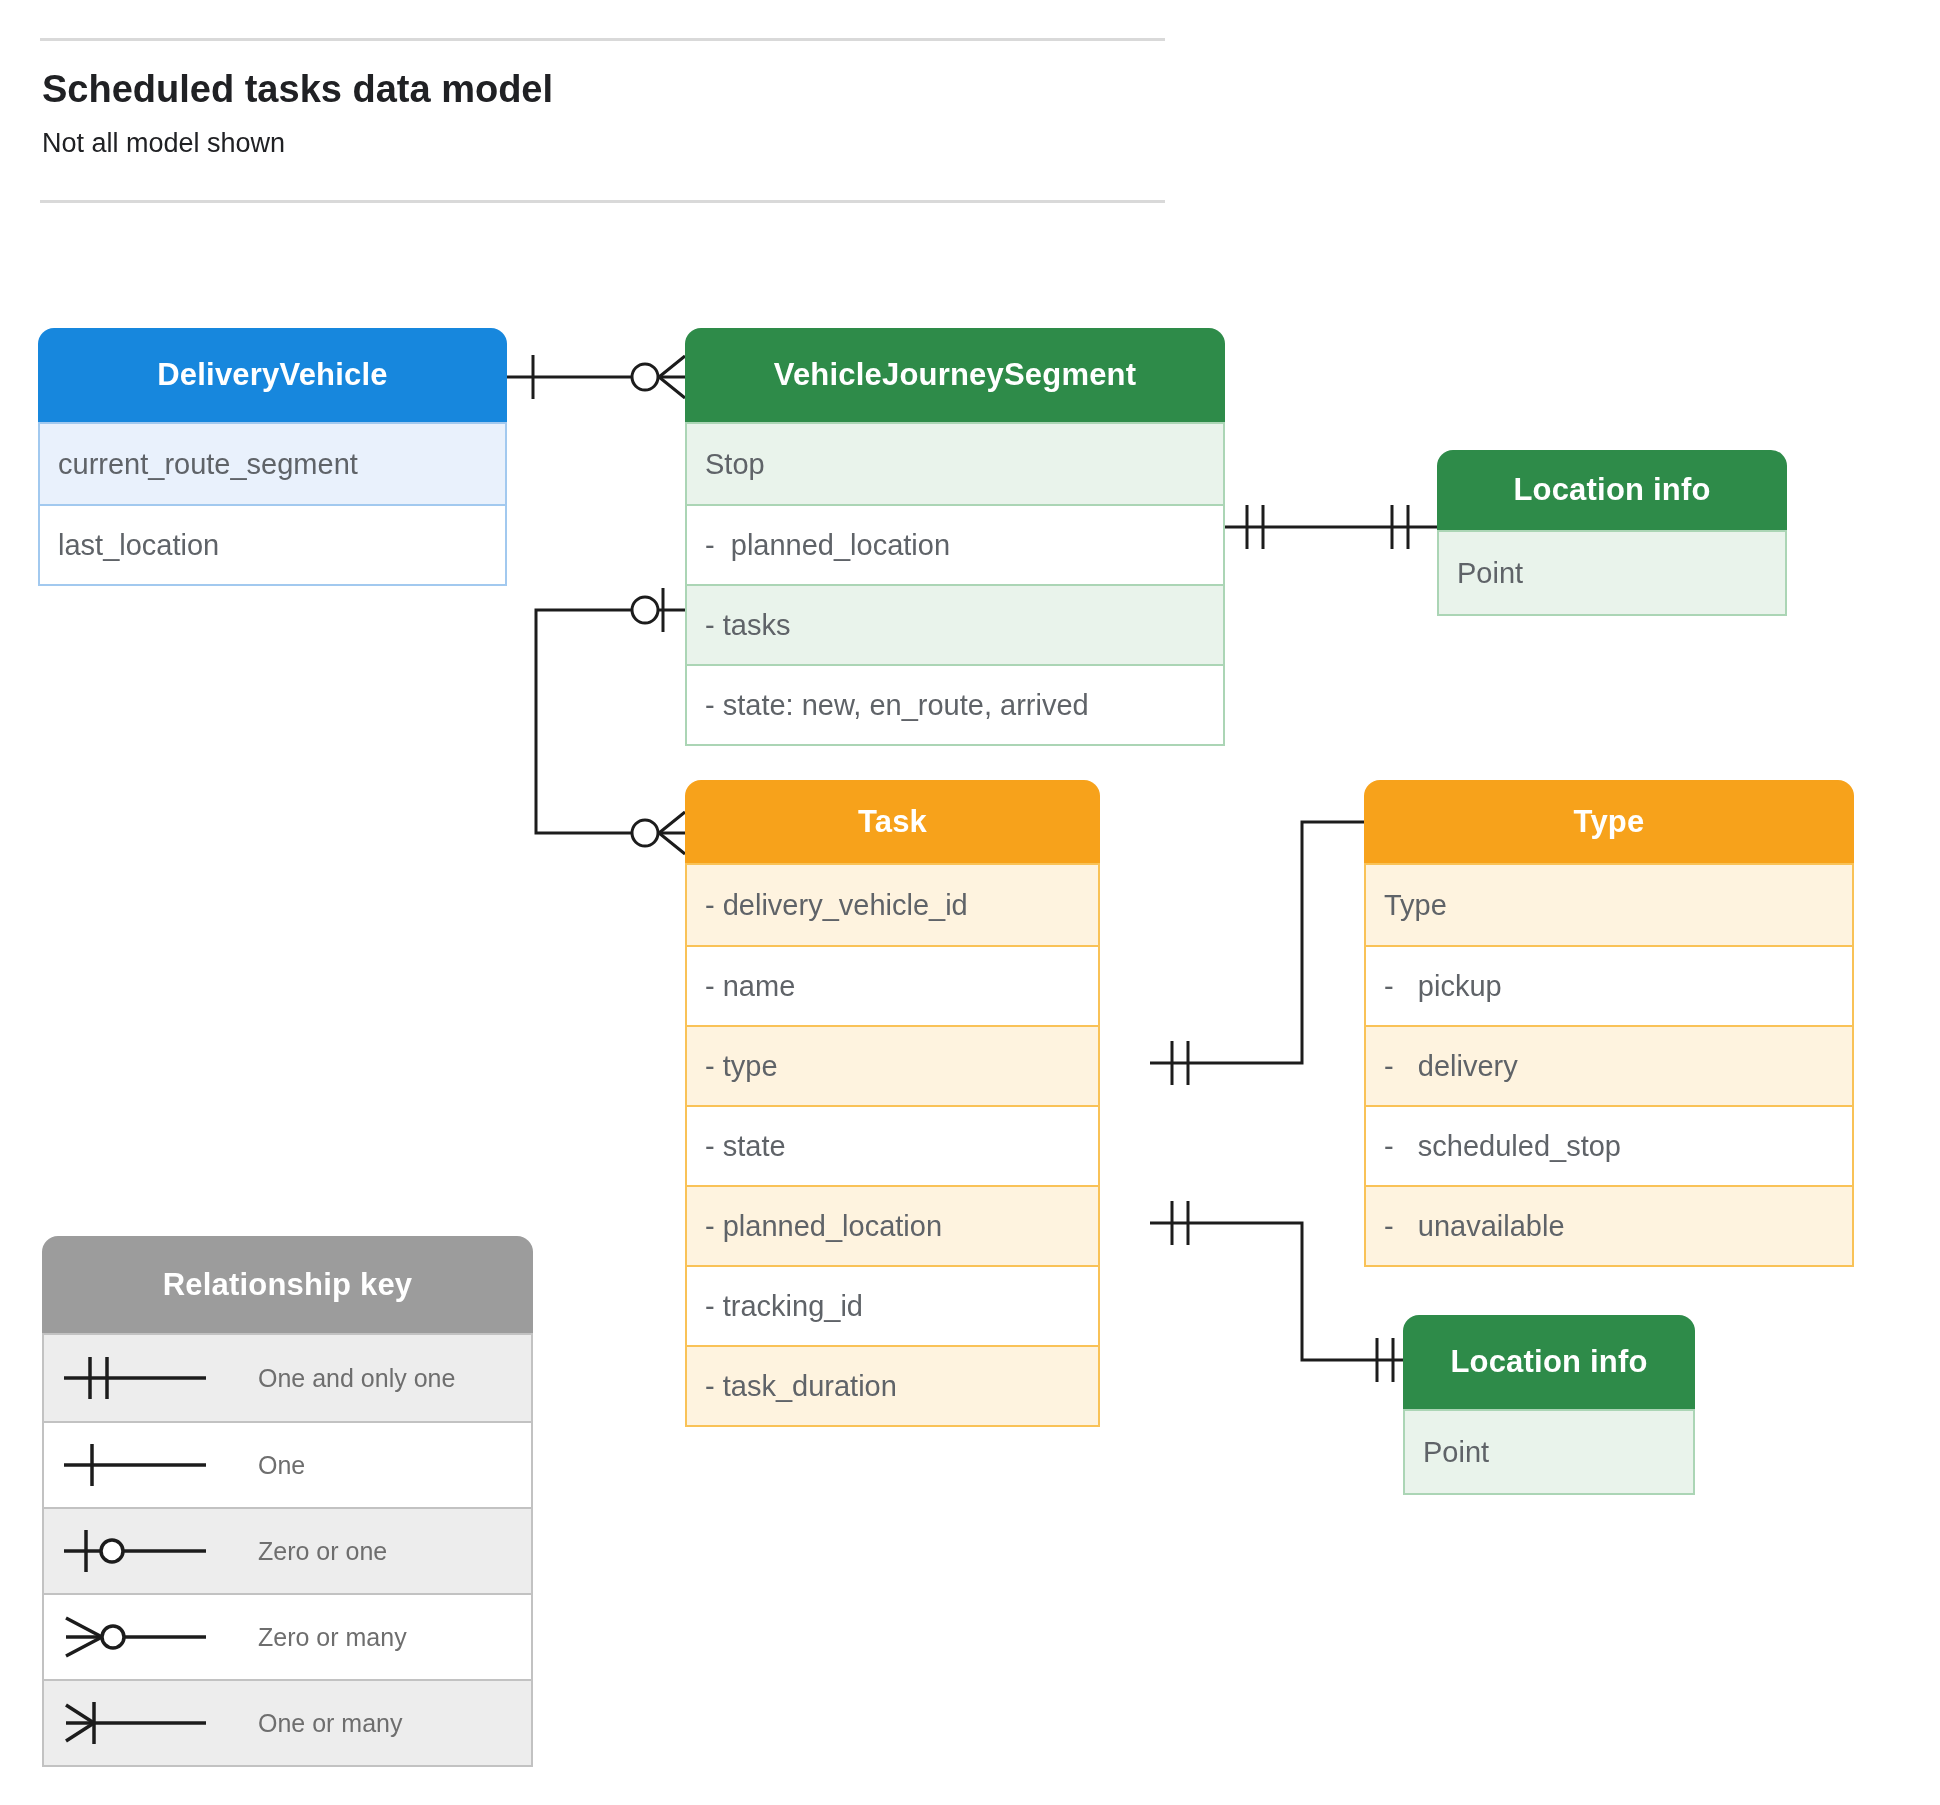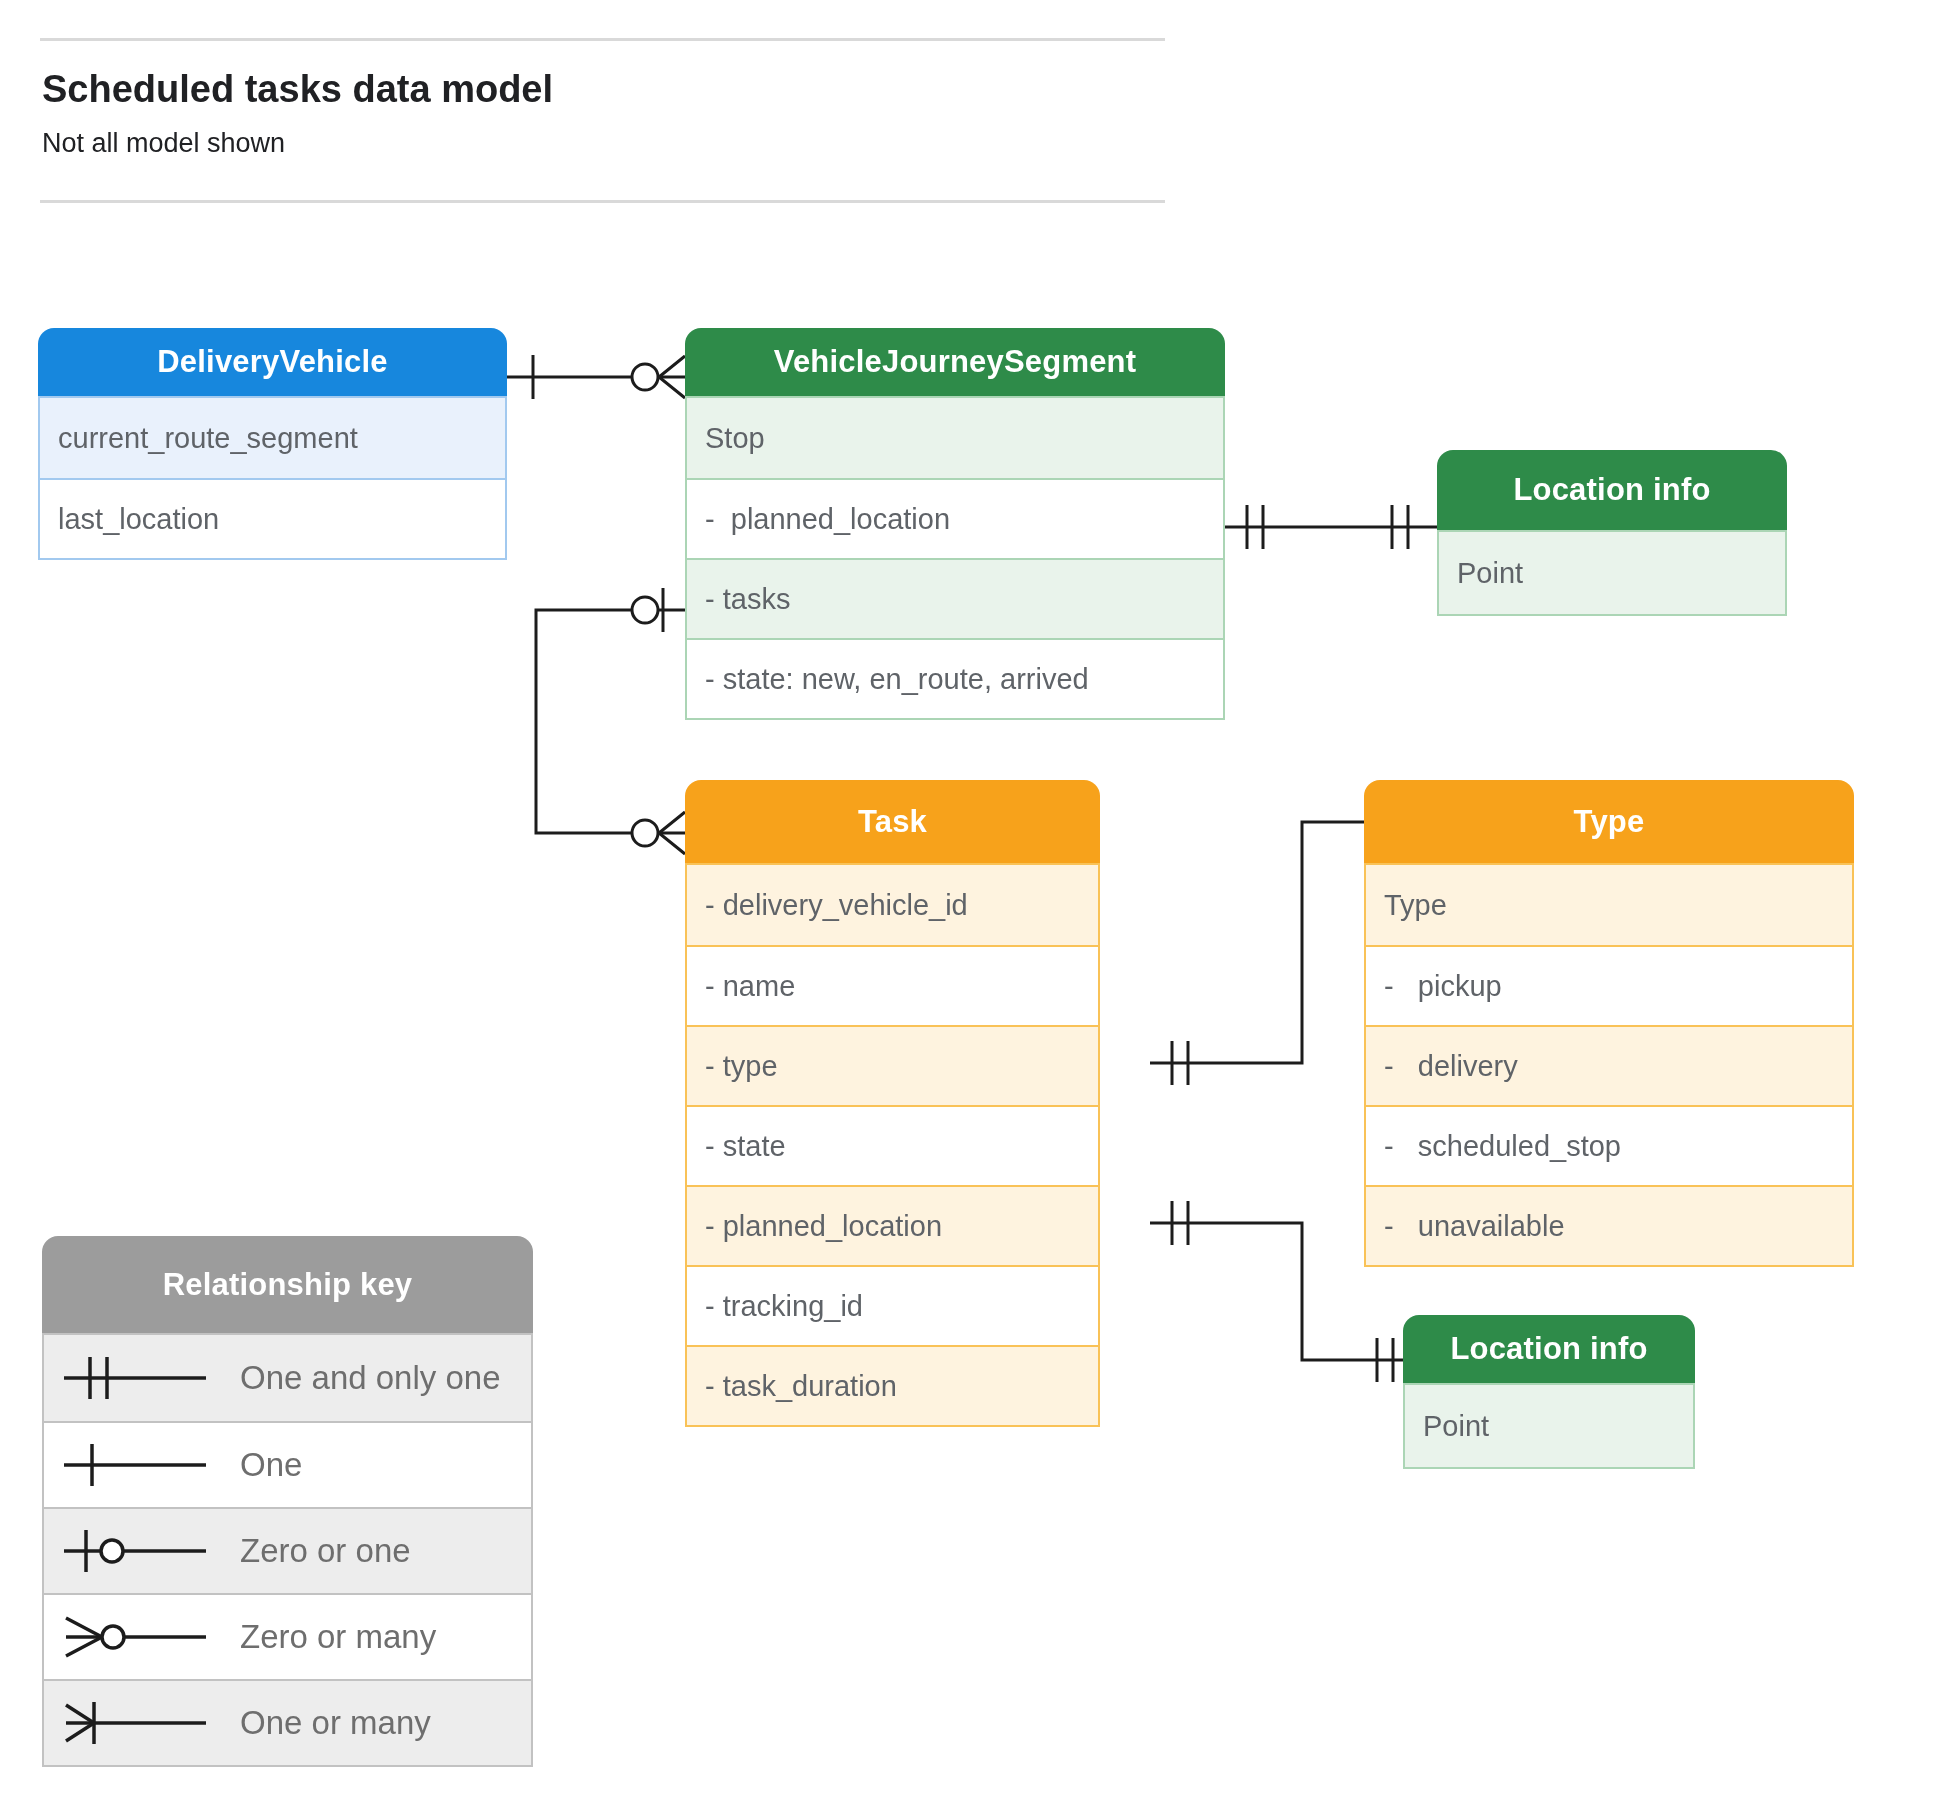--- a/index.html
+++ b/index.html
@@ -17,21 +17,21 @@
   .rule-top{top:38px}
   .rule-bottom{top:200px}
   .title{position:absolute;left:42px;top:68px;font-size:38px;font-weight:700;color:var(--title)}
   .subtitle{position:absolute;left:42px;top:128px;font-size:27px;font-weight:400;color:var(--title)}
 
   svg.connectors{position:absolute;left:0;top:0;width:1940px;height:1805px;pointer-events:none}
   svg.connectors path{stroke:var(--line);stroke-width:3;fill:none}
   svg.connectors circle{stroke:var(--line);stroke-width:3;fill:#fff}
 
   .entity{position:absolute}
-  .ehead{height:68px;border-radius:16px 16px 0 0;background:var(--hdr);color:#fff;
+  .ehead{height:94px;border-radius:16px 16px 0 0;background:var(--hdr);color:#fff;
          font-weight:700;font-size:31px;display:flex;align-items:center;justify-content:center;
          letter-spacing:.2px}
   .ebody{border:2px solid var(--bdr);background:#fff}
   .row{height:80px;display:flex;align-items:center;padding-left:18px;
        font-size:29px;color:var(--text);white-space:pre;background:#fff}
   .row.shaded{background:var(--light)}
   .row + .row{border-top:2px solid var(--bdr)}
 
   .v-blue{--hdr:var(--blue);--light:var(--blue-light);--bdr:var(--blue-border)}
   .v-green{--hdr:var(--green);--light:var(--green-light);--bdr:var(--green-border)}
@@ -44,21 +44,21 @@
   #e-location-top .ehead{height:80px}
   #e-location-top .row,#e-location-bottom .row{height:82px}
   #e-task{left:685px;top:780px;width:415px}
   #e-task .ehead,#e-type .ehead{height:83px}
   #e-type{left:1364px;top:780px;width:490px}
   #e-location-bottom{left:1403px;top:1315px;width:292px}
 
   #legend{left:42px;top:1236px;width:491px}
   #legend .ehead{height:97px}
   #legend .row{height:86px;padding-left:16px;white-space:normal}
-  #legend .row span{margin-left:30px;color:var(--legend-text);font-size:33px}
+  #legend .row span{margin-left:48px;color:var(--legend-text);font-size:25px}
   svg.sym{width:150px;height:60px;flex:0 0 auto}
   svg.sym path{stroke:var(--line);stroke-width:3.5;fill:none}
   svg.sym circle{stroke:var(--line);stroke-width:3.5;fill:#fff}
 </style>
 </head>
 <body>
 
 <div class="canvas">
 
   <div class="rule rule-top"></div>

